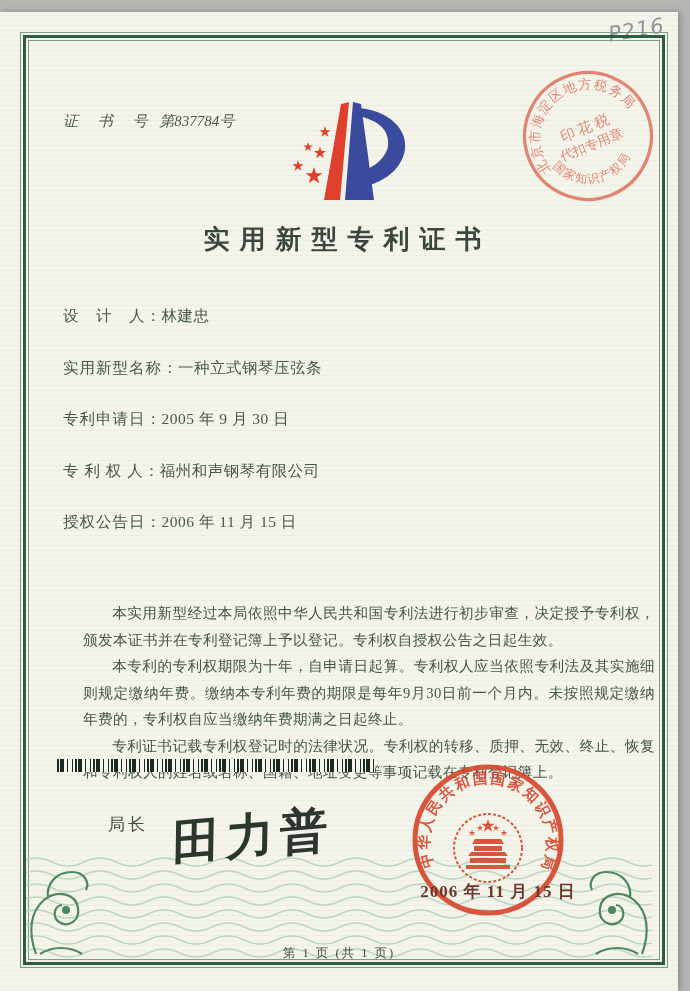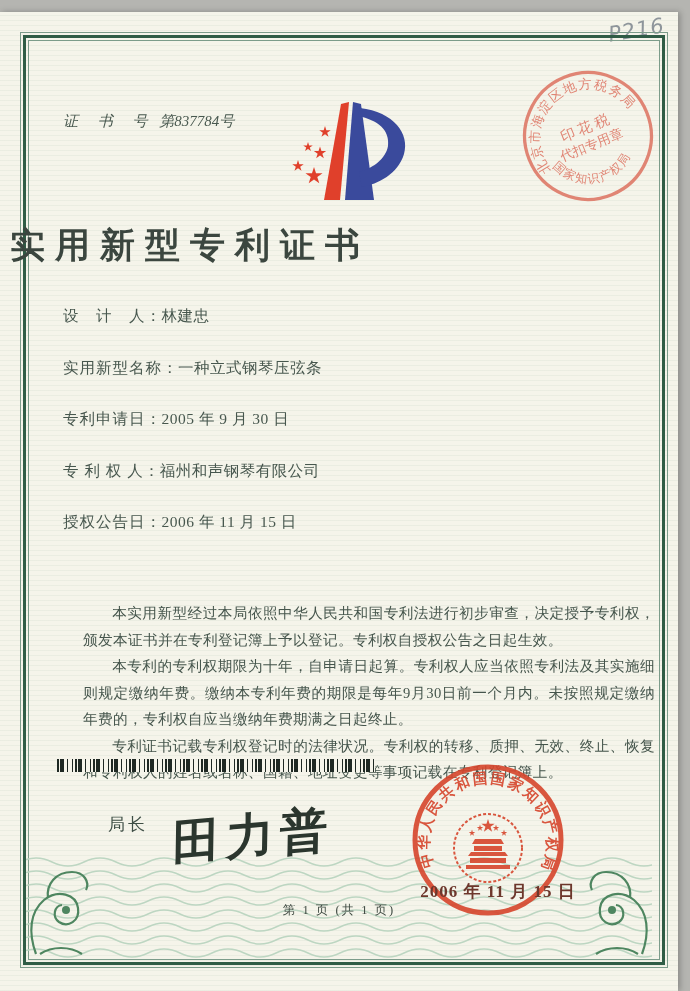--- a/index.html
+++ b/index.html
@@ -18,22 +18,22 @@
     transform:rotate(-10deg);letter-spacing:1px;
   }
   .frame{position:absolute;left:20px;top:20px;width:646px;height:934px;border:1px solid #7c9c8a;}
   .frame-mid{position:absolute;inset:2px;border:3px solid #2f5c45;}
   .frame-in{position:absolute;inset:2px;border:1px solid #7c9c8a;}
   .certno{position:absolute;left:63px;top:100px;font-size:15px;color:#48584f;font-style:italic;}
   .certno .lbl{letter-spacing:8px;}
   .logo{position:absolute;left:278px;top:82px;}
   .stamp{position:absolute;left:512px;top:48px;opacity:.85;}
   .title{
-    position:absolute;left:0;top:210px;width:685px;text-align:left;
-    font-size:35px;font-weight:bold;color:#3b463f;letter-spacing:10px;text-indent:10px;
+    position:absolute;left:0;top:210px;width:685px;text-align:center;
+    font-size:26px;font-weight:bold;color:#3b463f;letter-spacing:10px;text-indent:10px;
   }
   .fields{position:absolute;left:63px;top:294px;width:560px;}
   .frow{height:51.5px;font-size:15.5px;color:#47574e;letter-spacing:.5px;}
   .frow .flabel{letter-spacing:1px;}
   .paras{
     position:absolute;left:59px;top:588px;width:572px;
     font-size:14.6px;line-height:1.82;color:#45554c;text-align:justify;margin-left:24px;
   }
   .paras p{margin:0;text-indent:2em;letter-spacing:.4px;}
   .barcode{
@@ -48,21 +48,21 @@
   .sig-name{
     position:absolute;left:172px;top:792px;font-size:48px;color:#2b362e;
     transform:rotate(-5deg) skewX(-6deg);letter-spacing:6px;font-weight:bold;
   }
   .seal{position:absolute;left:406px;top:744px;opacity:.9;}
   .grant-date{
     position:absolute;left:408px;top:868px;width:180px;text-align:center;
     font-size:17px;font-weight:bold;color:#6d372c;letter-spacing:1px;
   }
   .footer{
-    position:absolute;left:0;top:890px;width:678px;text-align:center;
+    position:absolute;left:0;top:933px;width:678px;text-align:center;
     font-size:12.5px;color:#3f4a42;letter-spacing:2px;
   }
   .waves{position:absolute;left:26px;top:842px;pointer-events:none;}
 </style>
 </head>
 <body>
 
 <div class="page">
   <div class="paper">
 

